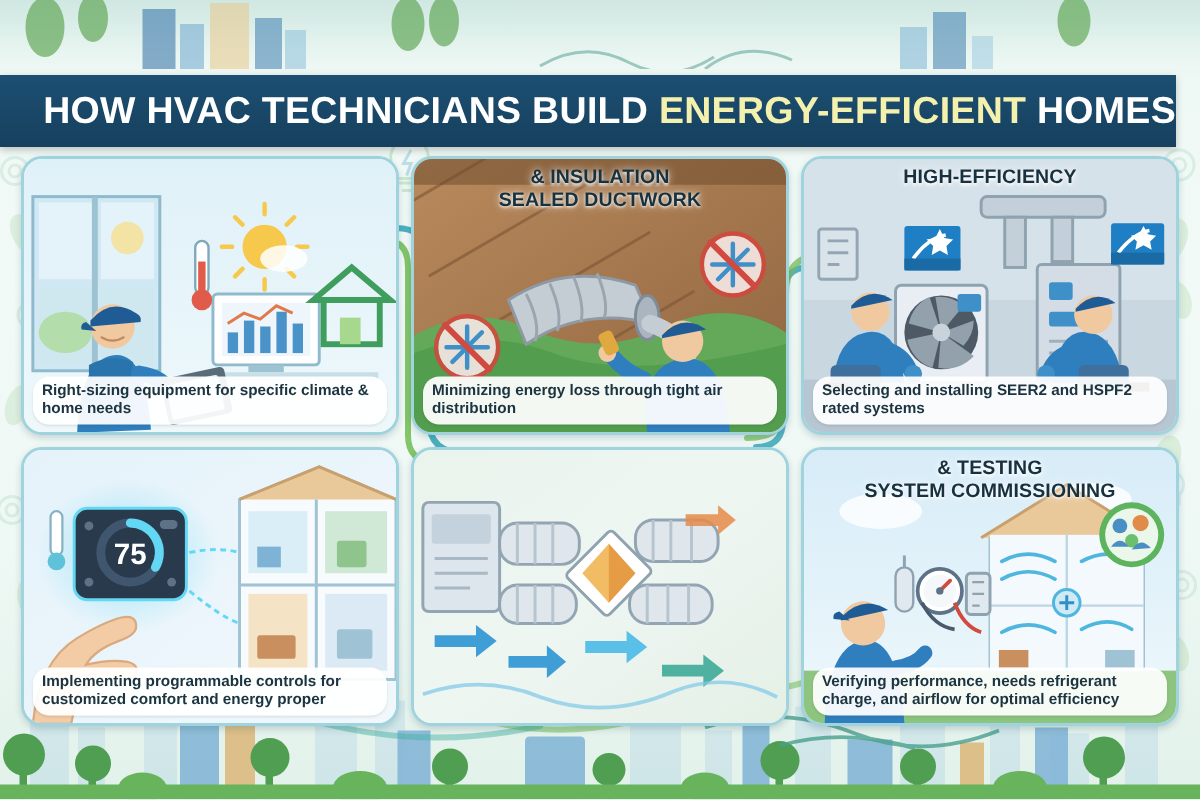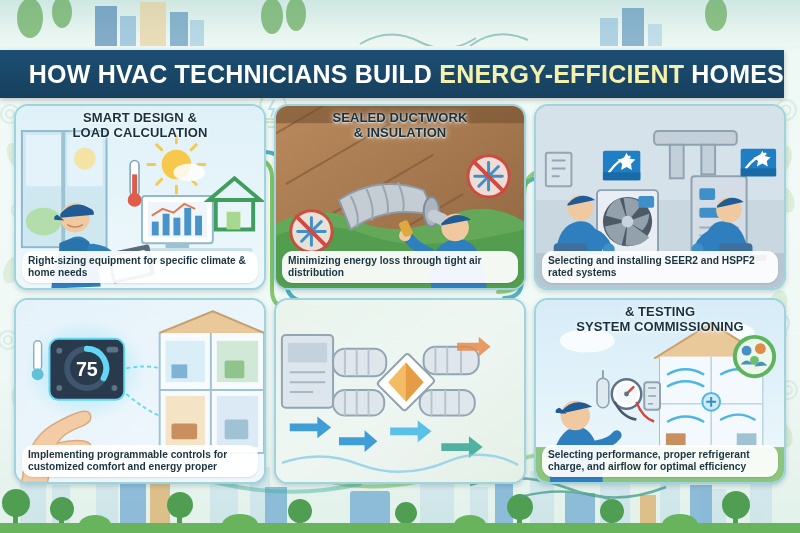--- a/index.html
+++ b/index.html
@@ -339,24 +339,20 @@
             <path d="M45 110 q14 -16 31 -5 q4 2 3 6 l-34 3z" fill="#1f5c96"></path>
             <path d="M42 111 q-4 1 -3 5 l10 1z" fill="#1f5c96"></path>
             <path d="M52 121 q8 5 16 0" fill="none" stroke="#c08a5e" stroke-width="1.5"></path>
 
             <path d="M78 146 q16 2 22 14" fill="none" stroke="#2f7fbe" stroke-width="11" stroke-linecap="round"></path>
             <rect x="92" y="150" width="44" height="32" rx="3" fill="#5a6b7a" transform="rotate(-12 92 150)"></rect>
             <rect x="96" y="154" width="36" height="24" rx="2" fill="#dceaf4" transform="rotate(-12 96 154)"></rect>
           </g>
         </svg>
       </div>
-      <div class="card-title">
-        <div>SMART DESIGN &amp;</div>
-        <div>LOAD CALCULATION</div>
-      </div>
       <div class="card-caption">Right-sizing equipment for specific climate &amp; home needs</div>
     </div>
 
     <div class="card">
       <div class="card-illus">
         <svg width="100%" height="100%" viewBox="0 0 252 186" preserveAspectRatio="xMidYMid slice">
           <defs>
             <linearGradient id="c2wood" x1="0" y1="0" x2="1" y2="1">
               <stop offset="0" stop-color="#b98a5c"></stop>
                 <stop offset="1" stop-color="#8f6440"></stop>
@@ -402,22 +398,22 @@
           <g>
             <circle cx="216" cy="72" r="21" fill="#f7e8e6" opacity=".9" stroke="#d1493f" stroke-width="3"></circle>
             <g stroke="#3f8fc9" stroke-width="3" stroke-linecap="round">
               <path d="M216 58 v28 M202 72 h28 M206 62 l20 20 M226 62 l-20 20"></path>
             </g>
             <path d="M201 57 l30 30" stroke="#d1493f" stroke-width="4" stroke-linecap="round"></path>
           </g>
         </svg>
       </div>
       <div class="card-title">
+        <div>&amp; INSULATION</div>
         <div>SEALED DUCTWORK</div>
-        <div>&amp; INSULATION</div>
       </div>
       <div class="card-caption">Minimizing energy loss through tight air distribution</div>
     </div>
 
     <div class="card">
       <div class="card-illus">
         <svg width="100%" height="100%" viewBox="0 0 252 186" preserveAspectRatio="xMidYMid slice">
           <rect width="252" height="186" fill="#c9d7e0"></rect>
           <rect x="0" y="0" width="252" height="96" fill="#d6e2ea"></rect>
           <rect x="0" y="150" width="252" height="36" fill="#b6c6d2"></rect>
@@ -480,20 +476,21 @@
             <rect x="186" y="140" width="34" height="16" rx="4" fill="#3f6f9c"></rect>
             <circle cx="196" cy="106" r="13" fill="#f0c9a0"></circle>
             <path d="M184 102 q13 -14 27 -4 l-27 6z" fill="#1f5c96"></path>
             <path d="M182 130 q-12 4 -16 14" fill="none" stroke="#2f7fbe" stroke-width="10" stroke-linecap="round"></path>
             <circle cx="164" cy="146" r="6" fill="#3f8fc9"></circle>
             <path d="M220 152 h14 v6 h-16z" fill="#4a3b2f"></path>
           </g>
         </svg>
       </div>
       <div class="card-title">
+        <div>HIGH-EFFICIENCY</div>
       </div>
       <div class="card-caption">Selecting and installing SEER2 and HSPF2 rated systems</div>
     </div>
 
     <div class="card">
       <div class="card-illus">
         <svg width="100%" height="100%" viewBox="0 0 252 186" preserveAspectRatio="xMidYMid slice">
           <defs>
             <linearGradient id="c4bg" x1="0" y1="0" x2="1" y2="1">
               <stop offset="0" stop-color="#e5f2fa"></stop>
@@ -673,17 +670,17 @@
             <path d="M114 90 h8 M114 98 h8 M114 106 h5" stroke="#8fa2b0" stroke-width="1.6"></path>
             <path d="M80 104 q8 16 22 18" fill="none" stroke="#4a596a" stroke-width="2.5"></path>
             <path d="M102 104 q6 16 18 20" fill="none" stroke="#d1493f" stroke-width="2.5"></path>
           </g>
         </svg>
       </div>
       <div class="card-title">
         <div>&amp; TESTING</div>
         <div>SYSTEM COMMISSIONING</div>
       </div>
-      <div class="card-caption">Selecting performance, proper refrigerant charge, and airflow for optimal efficiency</div>
+      <div class="card-caption">Verifying performance, needs refrigerant charge, and airflow for optimal efficiency</div>
     </div>
 
   </div>
 </div>
 
 </body></html>

